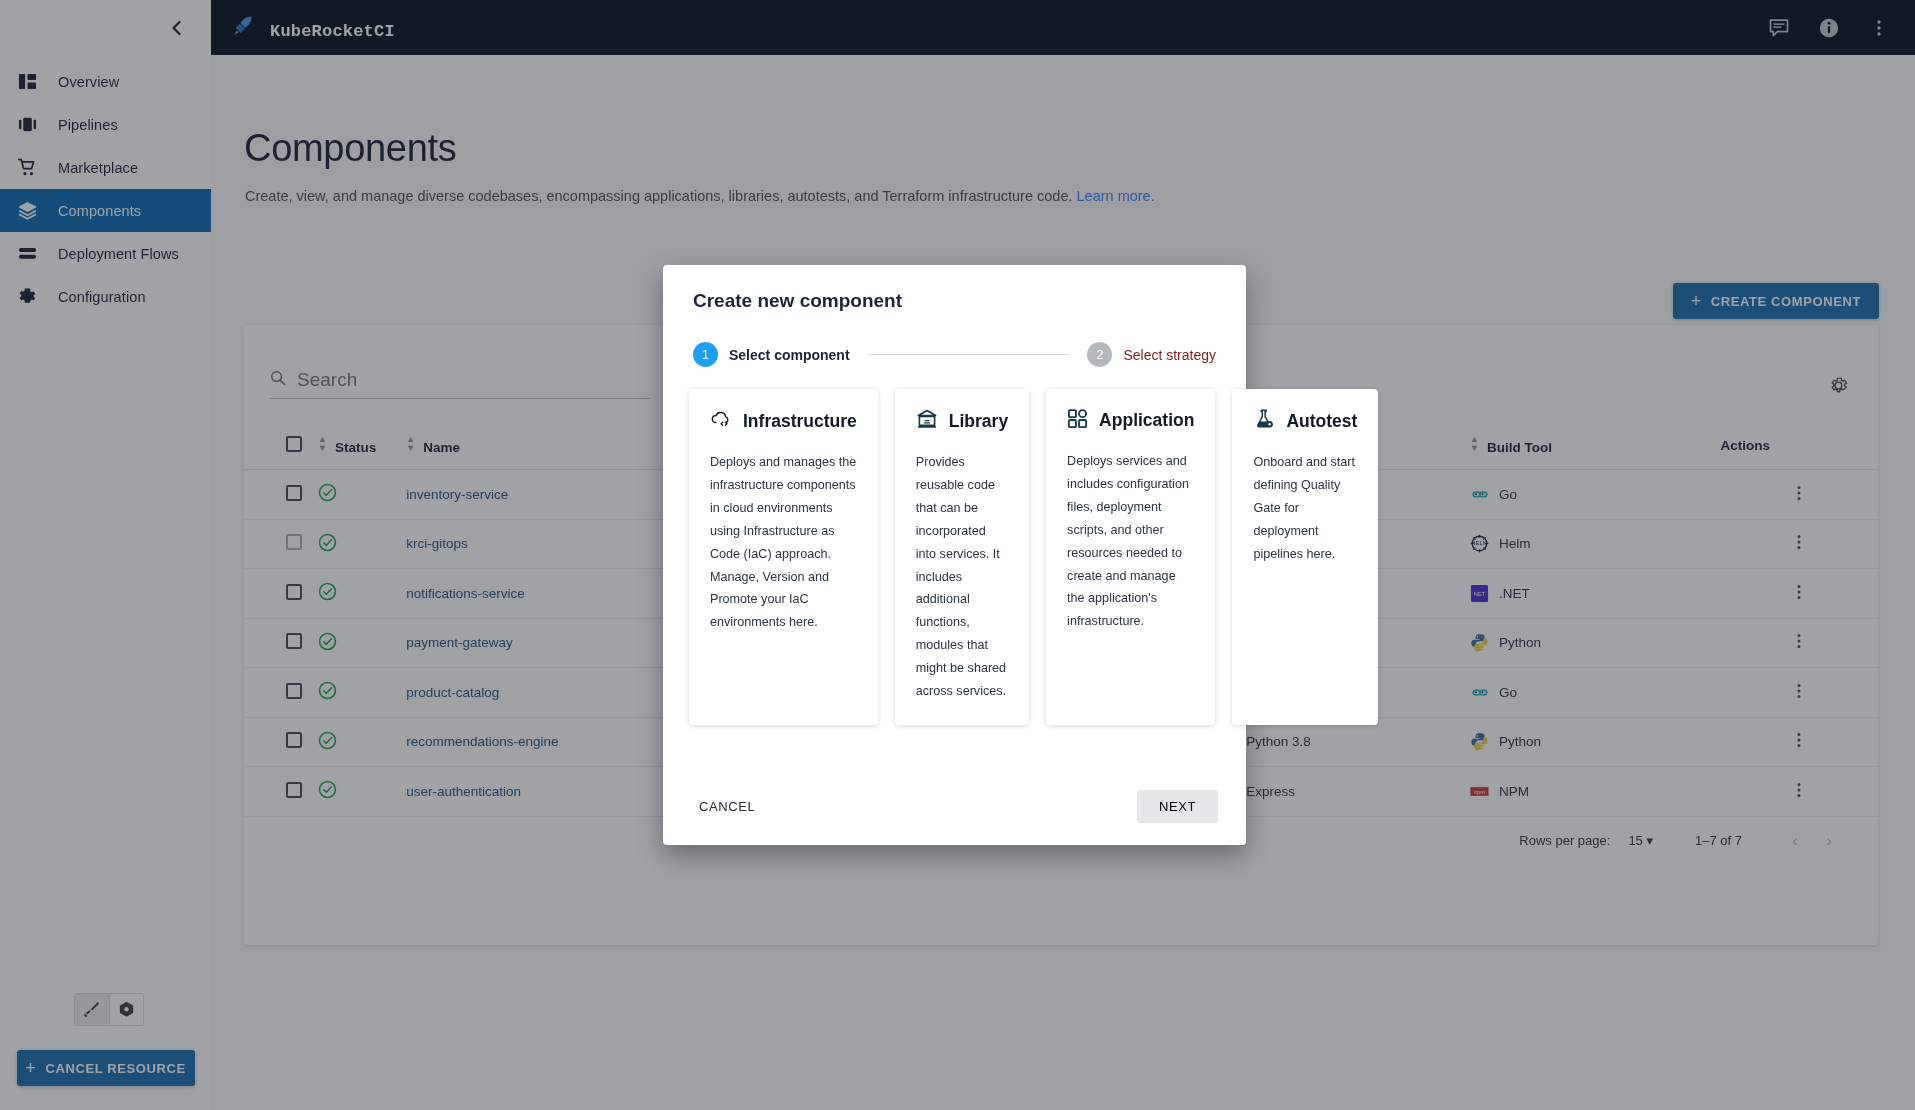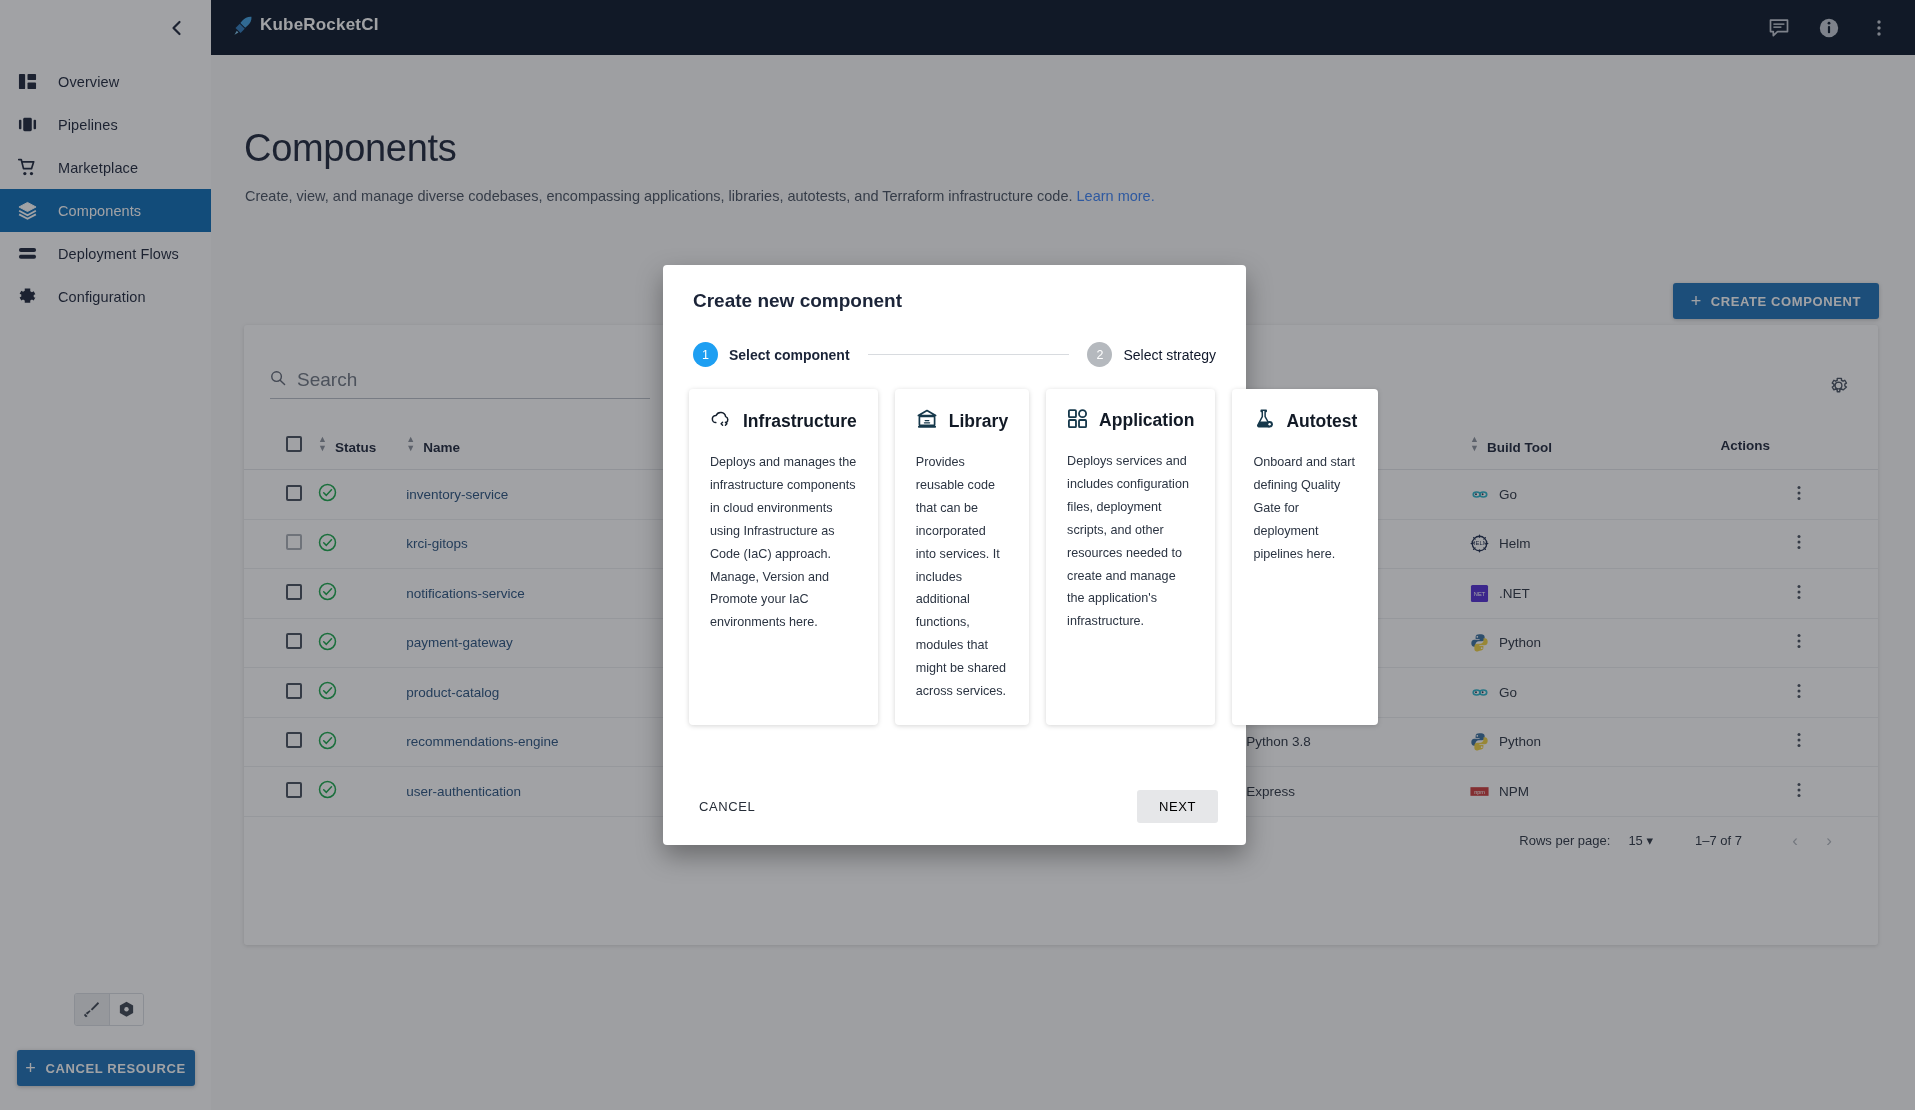--- a/index.html
+++ b/index.html
@@ -60,21 +60,21 @@
     font-size: 13px; font-weight: 600; letter-spacing: .6px;
     box-shadow: 0 1px 4px rgba(0,0,0,.25);
   }
 
   
   .topbar {
     position: absolute; left: 211px; top: 0; width: 1704px; height: 55px;
     background: #071426; display: flex; align-items: center;
     padding: 0 24px 0 22px; z-index: 2;
   }
-  .brand { display: flex; align-items: flex-start; gap: 6px; }
+  .brand { display: flex; align-items: flex-end; gap: 16px; font-family: Liberation Mono, monospace; }
   .brand-name { color: #fff; font-size: 17px; font-weight: bold; letter-spacing: .2px; }
   .topbar-actions { margin-left: auto; display: flex; align-items: center; gap: 26px; }
   .tb-icon { cursor: pointer; display: flex; align-items: center; justify-content: center;
              width: 24px; height: 24px; color: #b9c0cb; }
 
   
   .content {
     position: absolute; left: 211px; top: 55px; width: 1704px; height: 1055px;
     background: #fafafa; overflow: hidden;
   }
@@ -164,21 +164,21 @@
   .modal-title { padding: 25px 30px 0 30px; font-size: 19px; font-weight: bold; color: #1b2438; }
   .stepper { display: flex; align-items: center; padding: 30px 30px 0 30px; }
   .step { display: flex; align-items: center; gap: 11px; }
   .step-num {
     width: 25px; height: 25px; border-radius: 50%; display: flex; align-items: center;
     justify-content: center; color: #fff; font-size: 12.5px;
   }
   .step-num.active { background: #1e9ff2; }
   .step-num.inactive { background: #b5b9be; }
   .step-label { font-size: 14px; color: #1b2438; font-weight: bold; }
-  .step-label.inactive { color: #0f172a; font-weight: normal; }
+  .step-label.inactive { color: #7f1d1d; font-weight: normal; }
   .step-line { flex: 1; height: 1px; background: #d8dbdf; margin: 0 18px; }
 
   .cards { padding: 22px 26px 0 26px; display: grid; grid-template-columns: 1fr 1fr 1fr 1fr; gap: 17px; }
   .card {
     background: #fff; border-radius: 4px; box-shadow: 0 1px 5px rgba(0,0,0,.17);
     padding: 19px 21px 22px 21px; cursor: pointer; min-height: 183px;
   }
   .card-head { display: flex; align-items: center; gap: 11px; }
   .card-title { font-size: 17.5px; font-weight: bold; color: #121a26; }
   .card-desc { margin-top: 17px; font-size: 12.6px; line-height: 1.82; color: #2b3442; }

